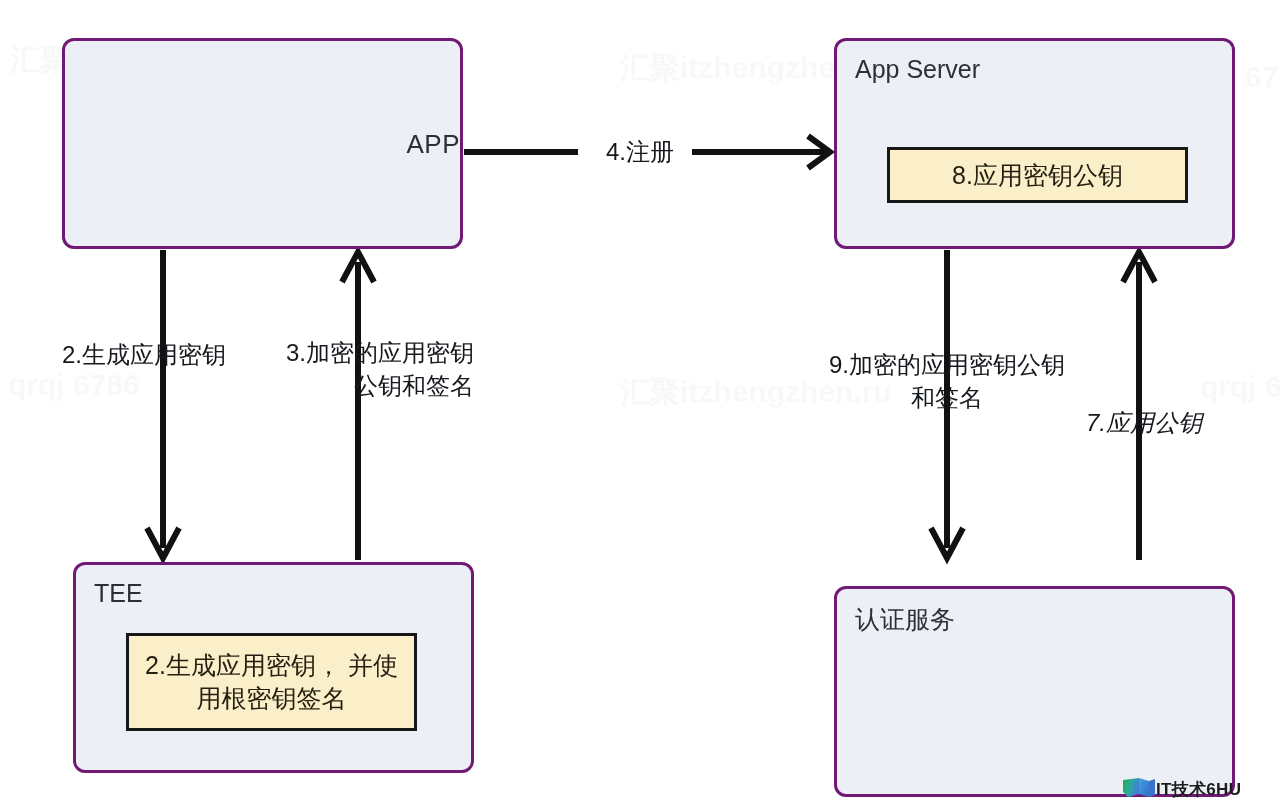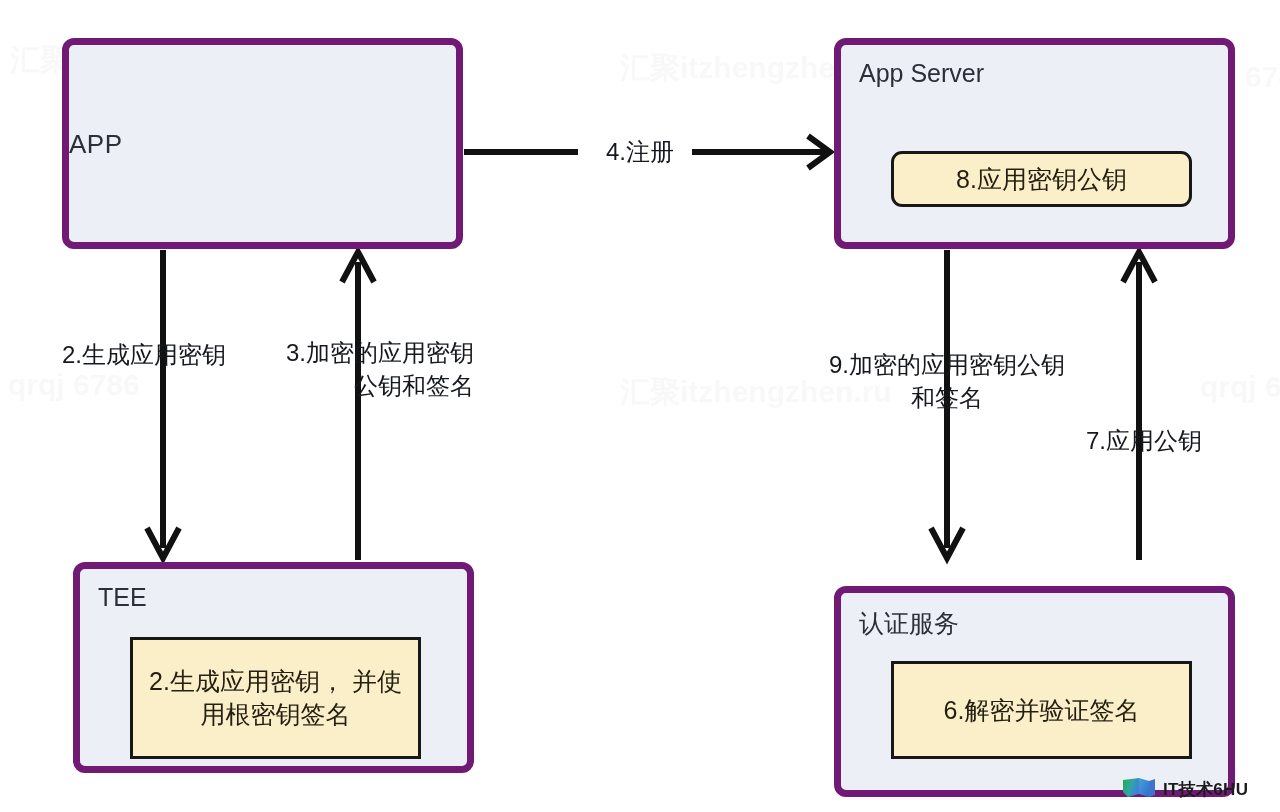--- a/index.html
+++ b/index.html
@@ -20,37 +20,37 @@
     position: absolute;
     inset: 0;
     width: 1280px;
     height: 812px;
   }
 
   
   .node {
     position: absolute;
     background: #eceff5;
-    border: 7px solid #701a75;
+    border: 3px solid #701a75;
     border-radius: 12px;
     box-sizing: border-box;
     text-decoration: underline;
   }
   .node.app        { left: 62px;  top: 38px;  width: 401px; height: 211px; }
   .node.appserver  { left: 834px; top: 38px;  width: 401px; height: 211px; }
   .node.tee        { left: 62px;  top: 562px; width: 401px; height: 211px; margin-left: 11px; }
   .node.authsvc    { left: 834px; top: 562px; width: 401px; height: 211px; margin-top: 24px; }
 
   
   .node-title-center {
     position: absolute;
     left: 0; right: 0;
     top: 50%;
     transform: translateY(-50%);
-    text-align: left;
+    text-align: right;
     font-size: 26px;
     color: #2b2f38;
     letter-spacing: 0.5px;
   }
 
   
   .node-title-tl {
     position: absolute;
     left: 18px;
     top: 14px;
@@ -67,38 +67,38 @@
     box-sizing: border-box;
     display: flex;
     align-items: center;
     justify-content: center;
     text-align: center;
     font-size: 25px;
     color: #241f10;
     line-height: 1.32;
     padding: 6px 8px;
   }
-  .inner-box.ib-appserver { left: 50px; top: 106px; width: 301px; height: 56px; border-radius: 11px; }
-  .inner-box.ib-tee       { left: 50px; top: 68px;  width: 291px; height: 122px; }
+  .inner-box.ib-appserver { left: 50px; top: 106px; width: 301px; height: 56px; }
+  .inner-box.ib-tee       { left: 50px; top: 68px;  width: 291px; height: 98px; }
   .inner-box.ib-auth      { left: 50px; top: 68px;  width: 301px; height: 98px; }
 
   
   .arrow-label {
     position: absolute;
     font-size: 24px;
     color: #15181d;
     line-height: 1.38;
     white-space: pre-line;
     text-align: center;
   }
   .lbl-1 { left: 62px;  top: 338px; width: 200px; text-align: left; }
   .lbl-3 { left: 252px; top: 336px; width: 222px; text-align: right; }
   .lbl-4 { left: 590px; top: 135px; width: 100px; }
   .lbl-5 { left: 806px; top: 348px; width: 282px; }
-  .lbl-7 { left: 1060px; top: 424px; width: 168px; }
+  .lbl-7 { left: 1060px; top: 406px; width: 168px; font-style: italic; }
 
   
   .watermark {
     position: absolute;
     color: rgba(120, 120, 120, 0.055);
     font-size: 30px;
     font-weight: bold;
     white-space: nowrap;
     pointer-events: none;
     user-select: none;
@@ -110,21 +110,20 @@
   .wm-e { left: 1200px; top: 370px; }
   .wm-f { left: 8px;   top: 368px; }
 
   
   .logo-wrap {
     position: absolute;
     left: 1122px;
     top: 777px;
     display: flex;
     align-items: center;
-    gap: 7px;
   }
   .logo-mark {
     width: 34px;
     height: 24px;
     flex: none;
   }
   .logo-text {
     font-size: 17px;
     font-weight: bold;
     color: #1c1c1c;
@@ -181,21 +180,20 @@
 </div>
 
 <div class="node tee">
   <div class="node-title-tl">TEE</div>
   <div class="inner-box ib-tee">2.生成应用密钥，
 并使用根密钥签名</div>
 </div>
 
 <div class="node authsvc">
   <div class="node-title-tl">认证服务</div>
-  <div class="inner-box ib-auth">6.解密并验证签名</div>
 </div>
 
 <div class="arrow-label lbl-1">2.生成应用密钥</div>
 <div class="arrow-label lbl-3">3.加密的应用密钥
 公钥和签名</div>
 <div class="arrow-label lbl-4">4.注册</div>
 <div class="arrow-label lbl-5">9.加密的应用密钥公钥
 和签名</div>
 <div class="arrow-label lbl-7">7.应用公钥</div>
 

